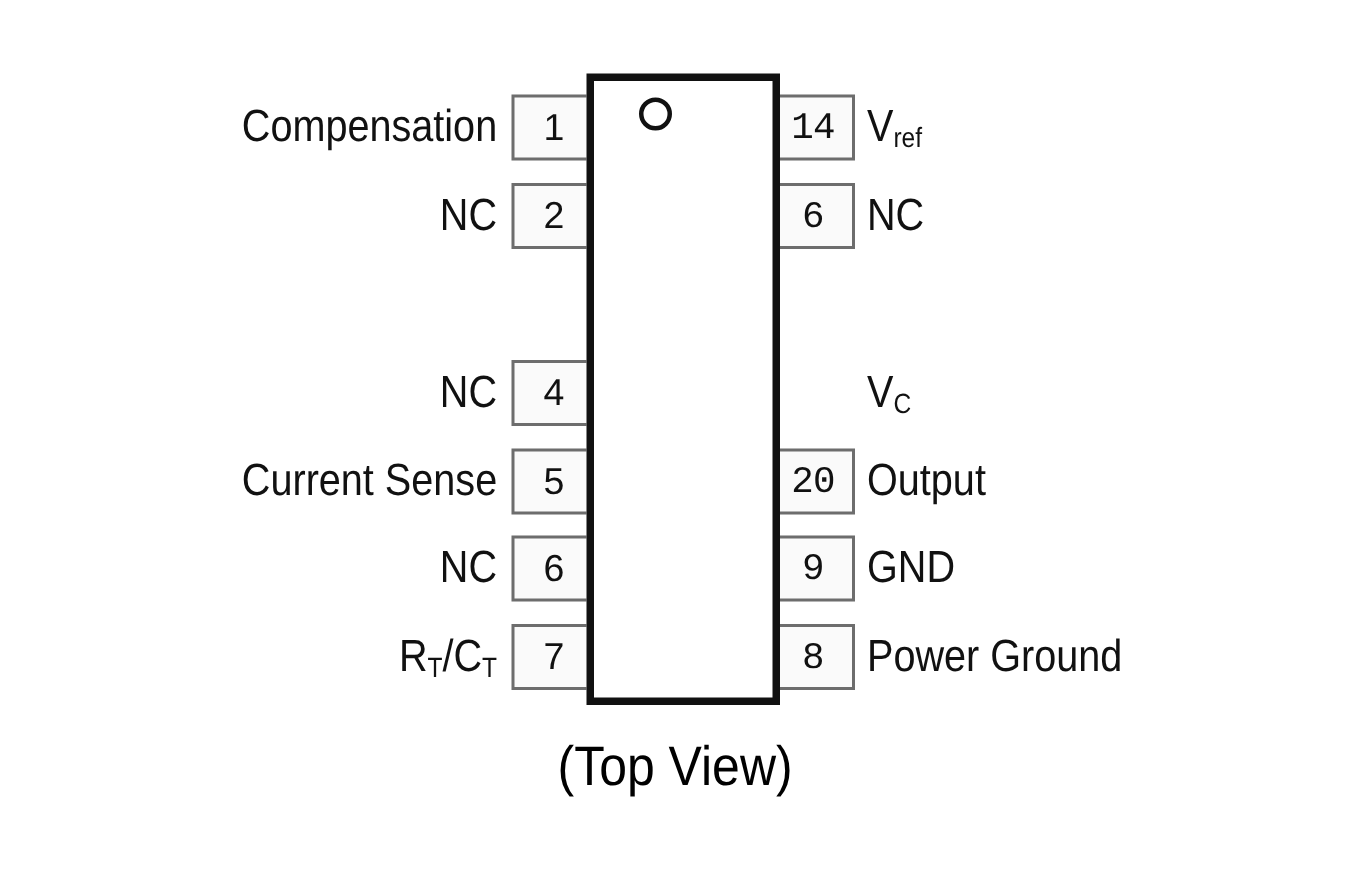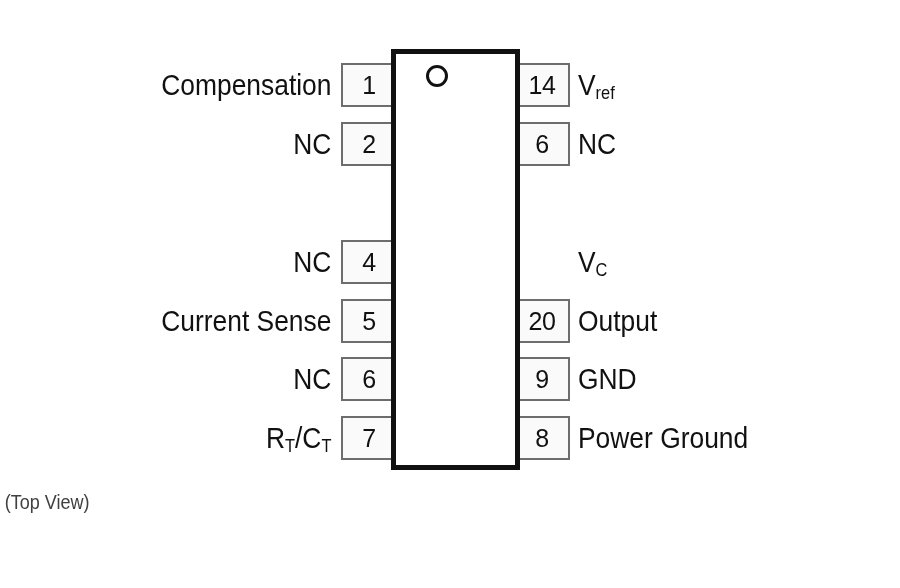--- a/index.html
+++ b/index.html
@@ -69,21 +69,21 @@
     background: #fafafa;
     display: flex;
     align-items: center;
     justify-content: center;
     font-size: 25px;
     line-height: 1;
     color: #111111;
     letter-spacing: -0.5px;
   }
   .pad-left  { left: 341px; width: 56px; }
-  .pad-right { left: 514px; width: 56px; }
+  .pad-right { left: 514px; width: 56px; font-family: Liberation Mono, monospace; }
 
   .label {
     position: absolute;
     top: 0;
     height: 44px;
     display: flex;
     align-items: center;
     font-size: 30px;
     line-height: 1;
     white-space: nowrap;
@@ -108,24 +108,24 @@
     bottom: -0.22em;
     letter-spacing: 0;
   }
 
   
   .caption {
     position: absolute;
     left: 0;
     top: 492px;
     width: 900px;
-    text-align: left;
-    font-size: 20px;
+    text-align: center;
+    font-size: 37px;
     line-height: 1;
-    color: #404040;
+    color: #000000;
   }
   .caption span {
     display: inline-block;
     transform: scaleX(0.9);
   }
 </style>
 </head>
 <body>
 
 <div id="diagram">

